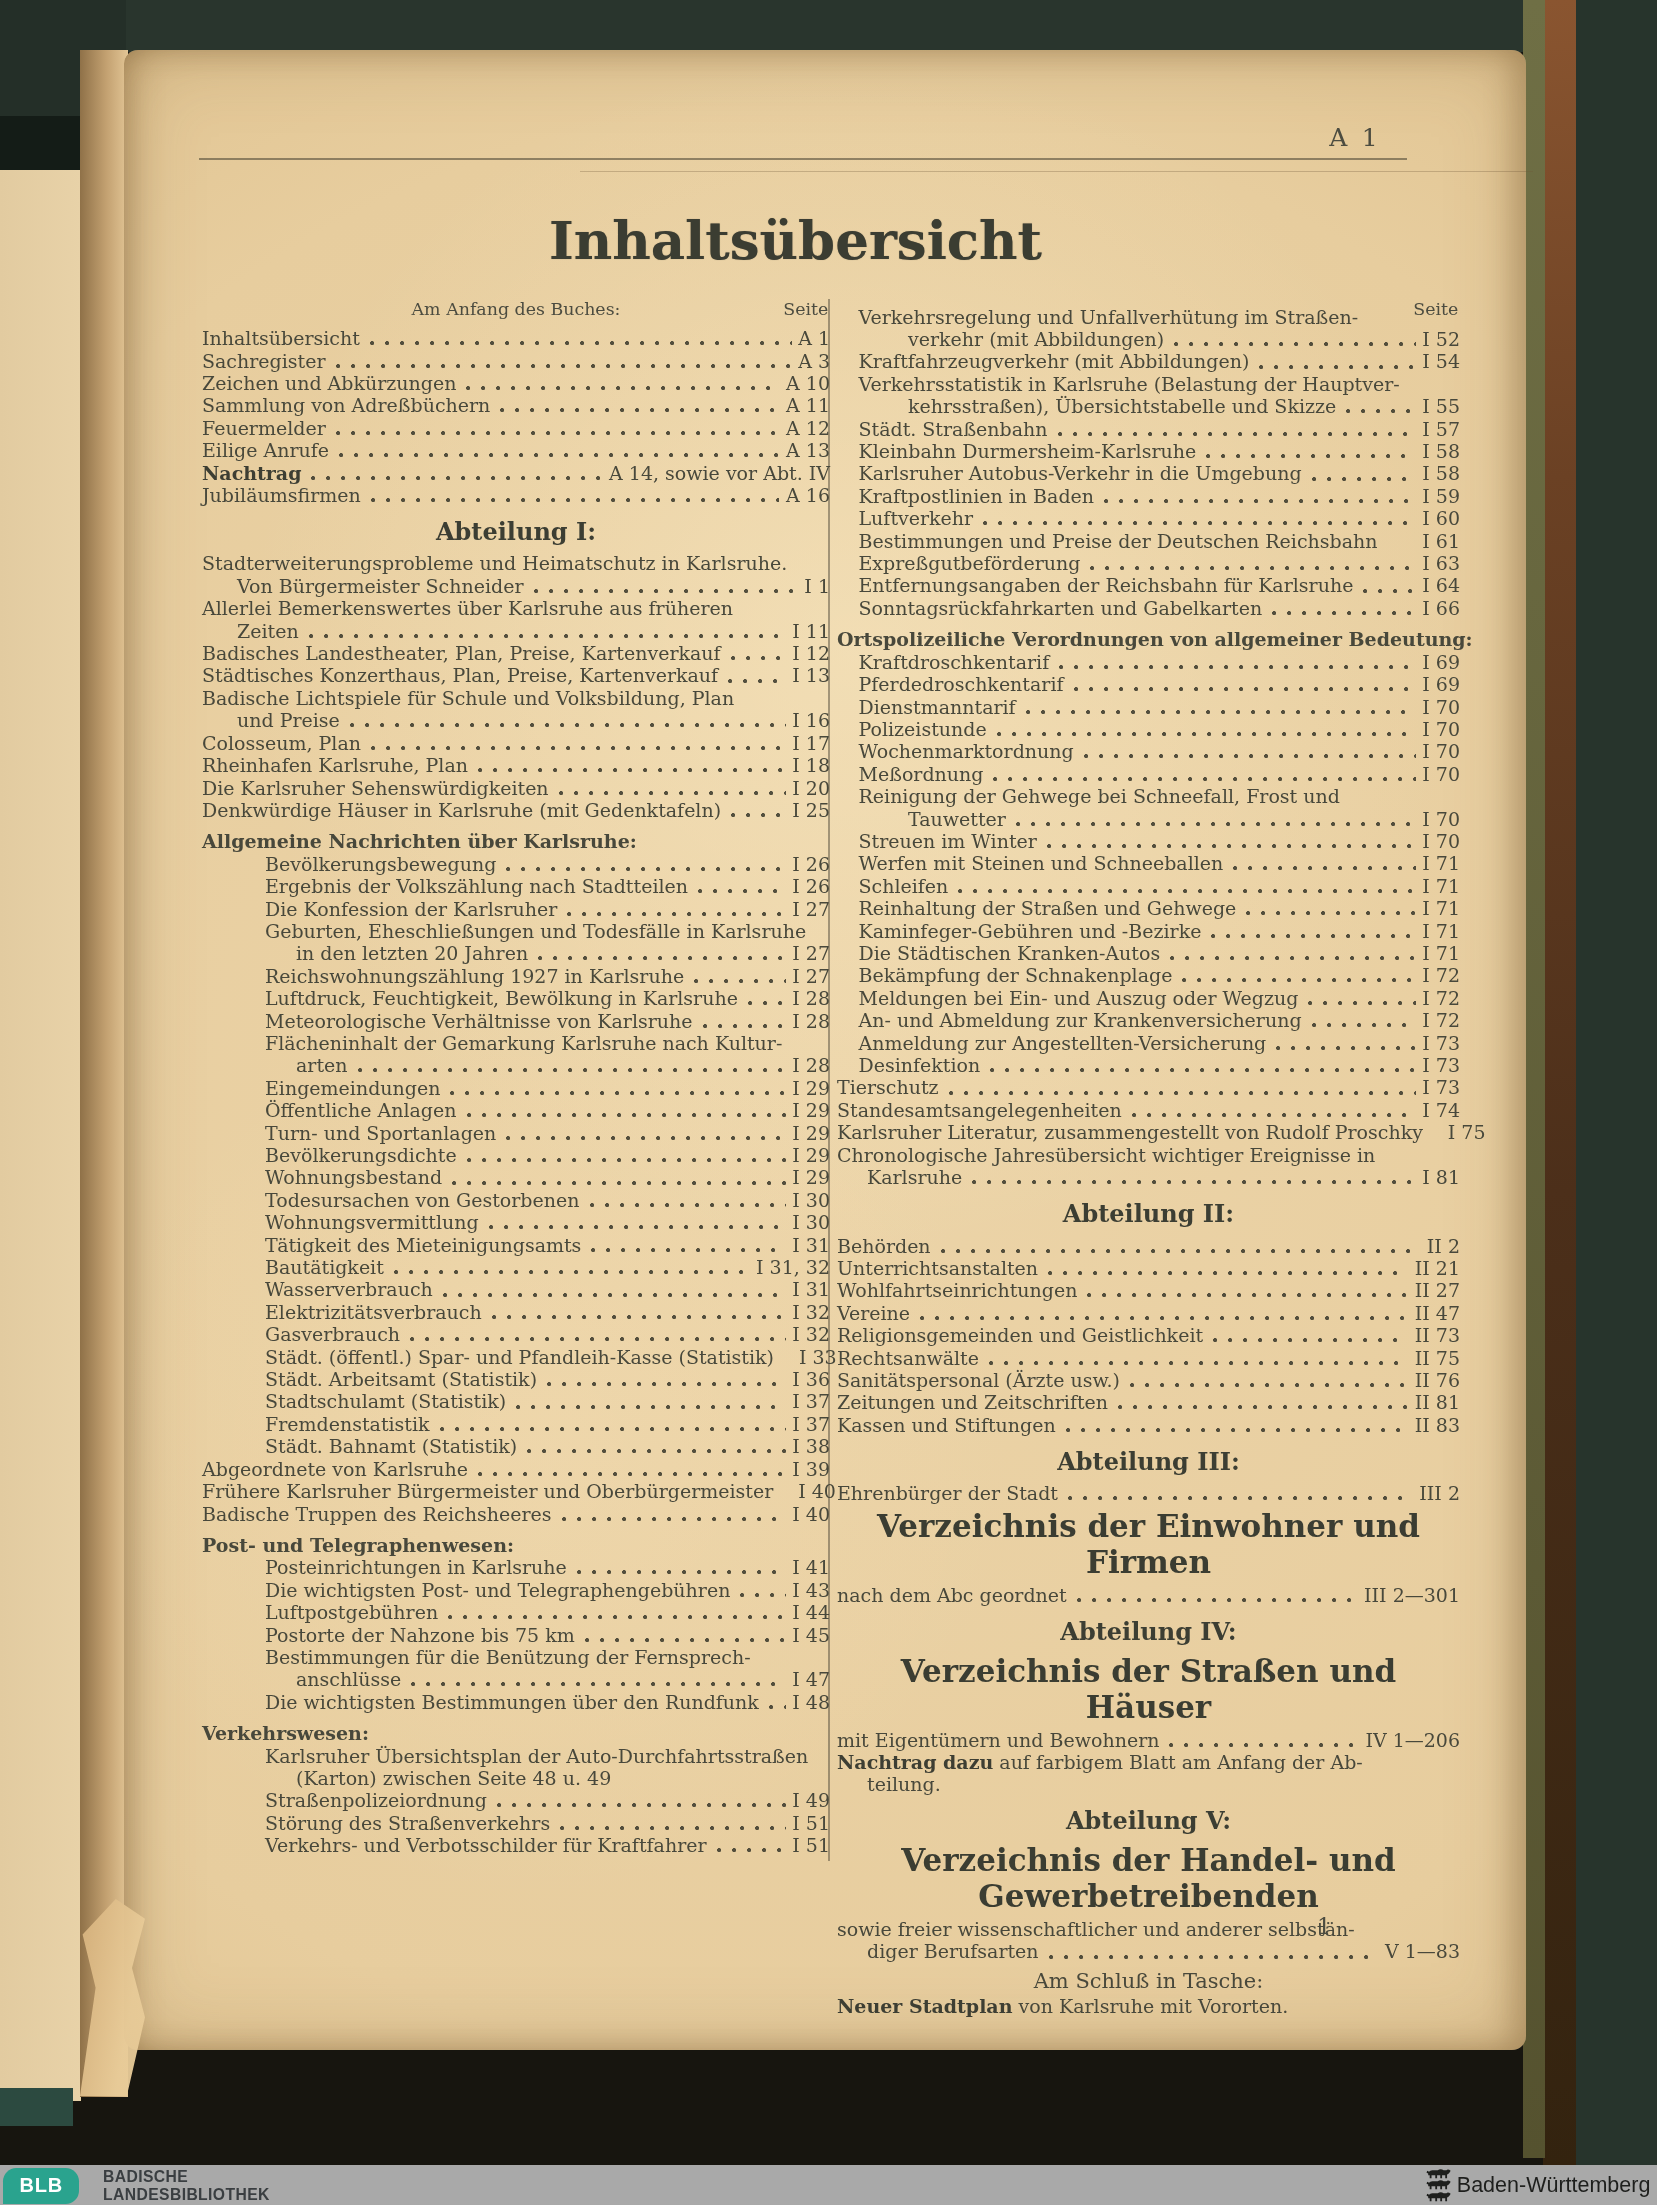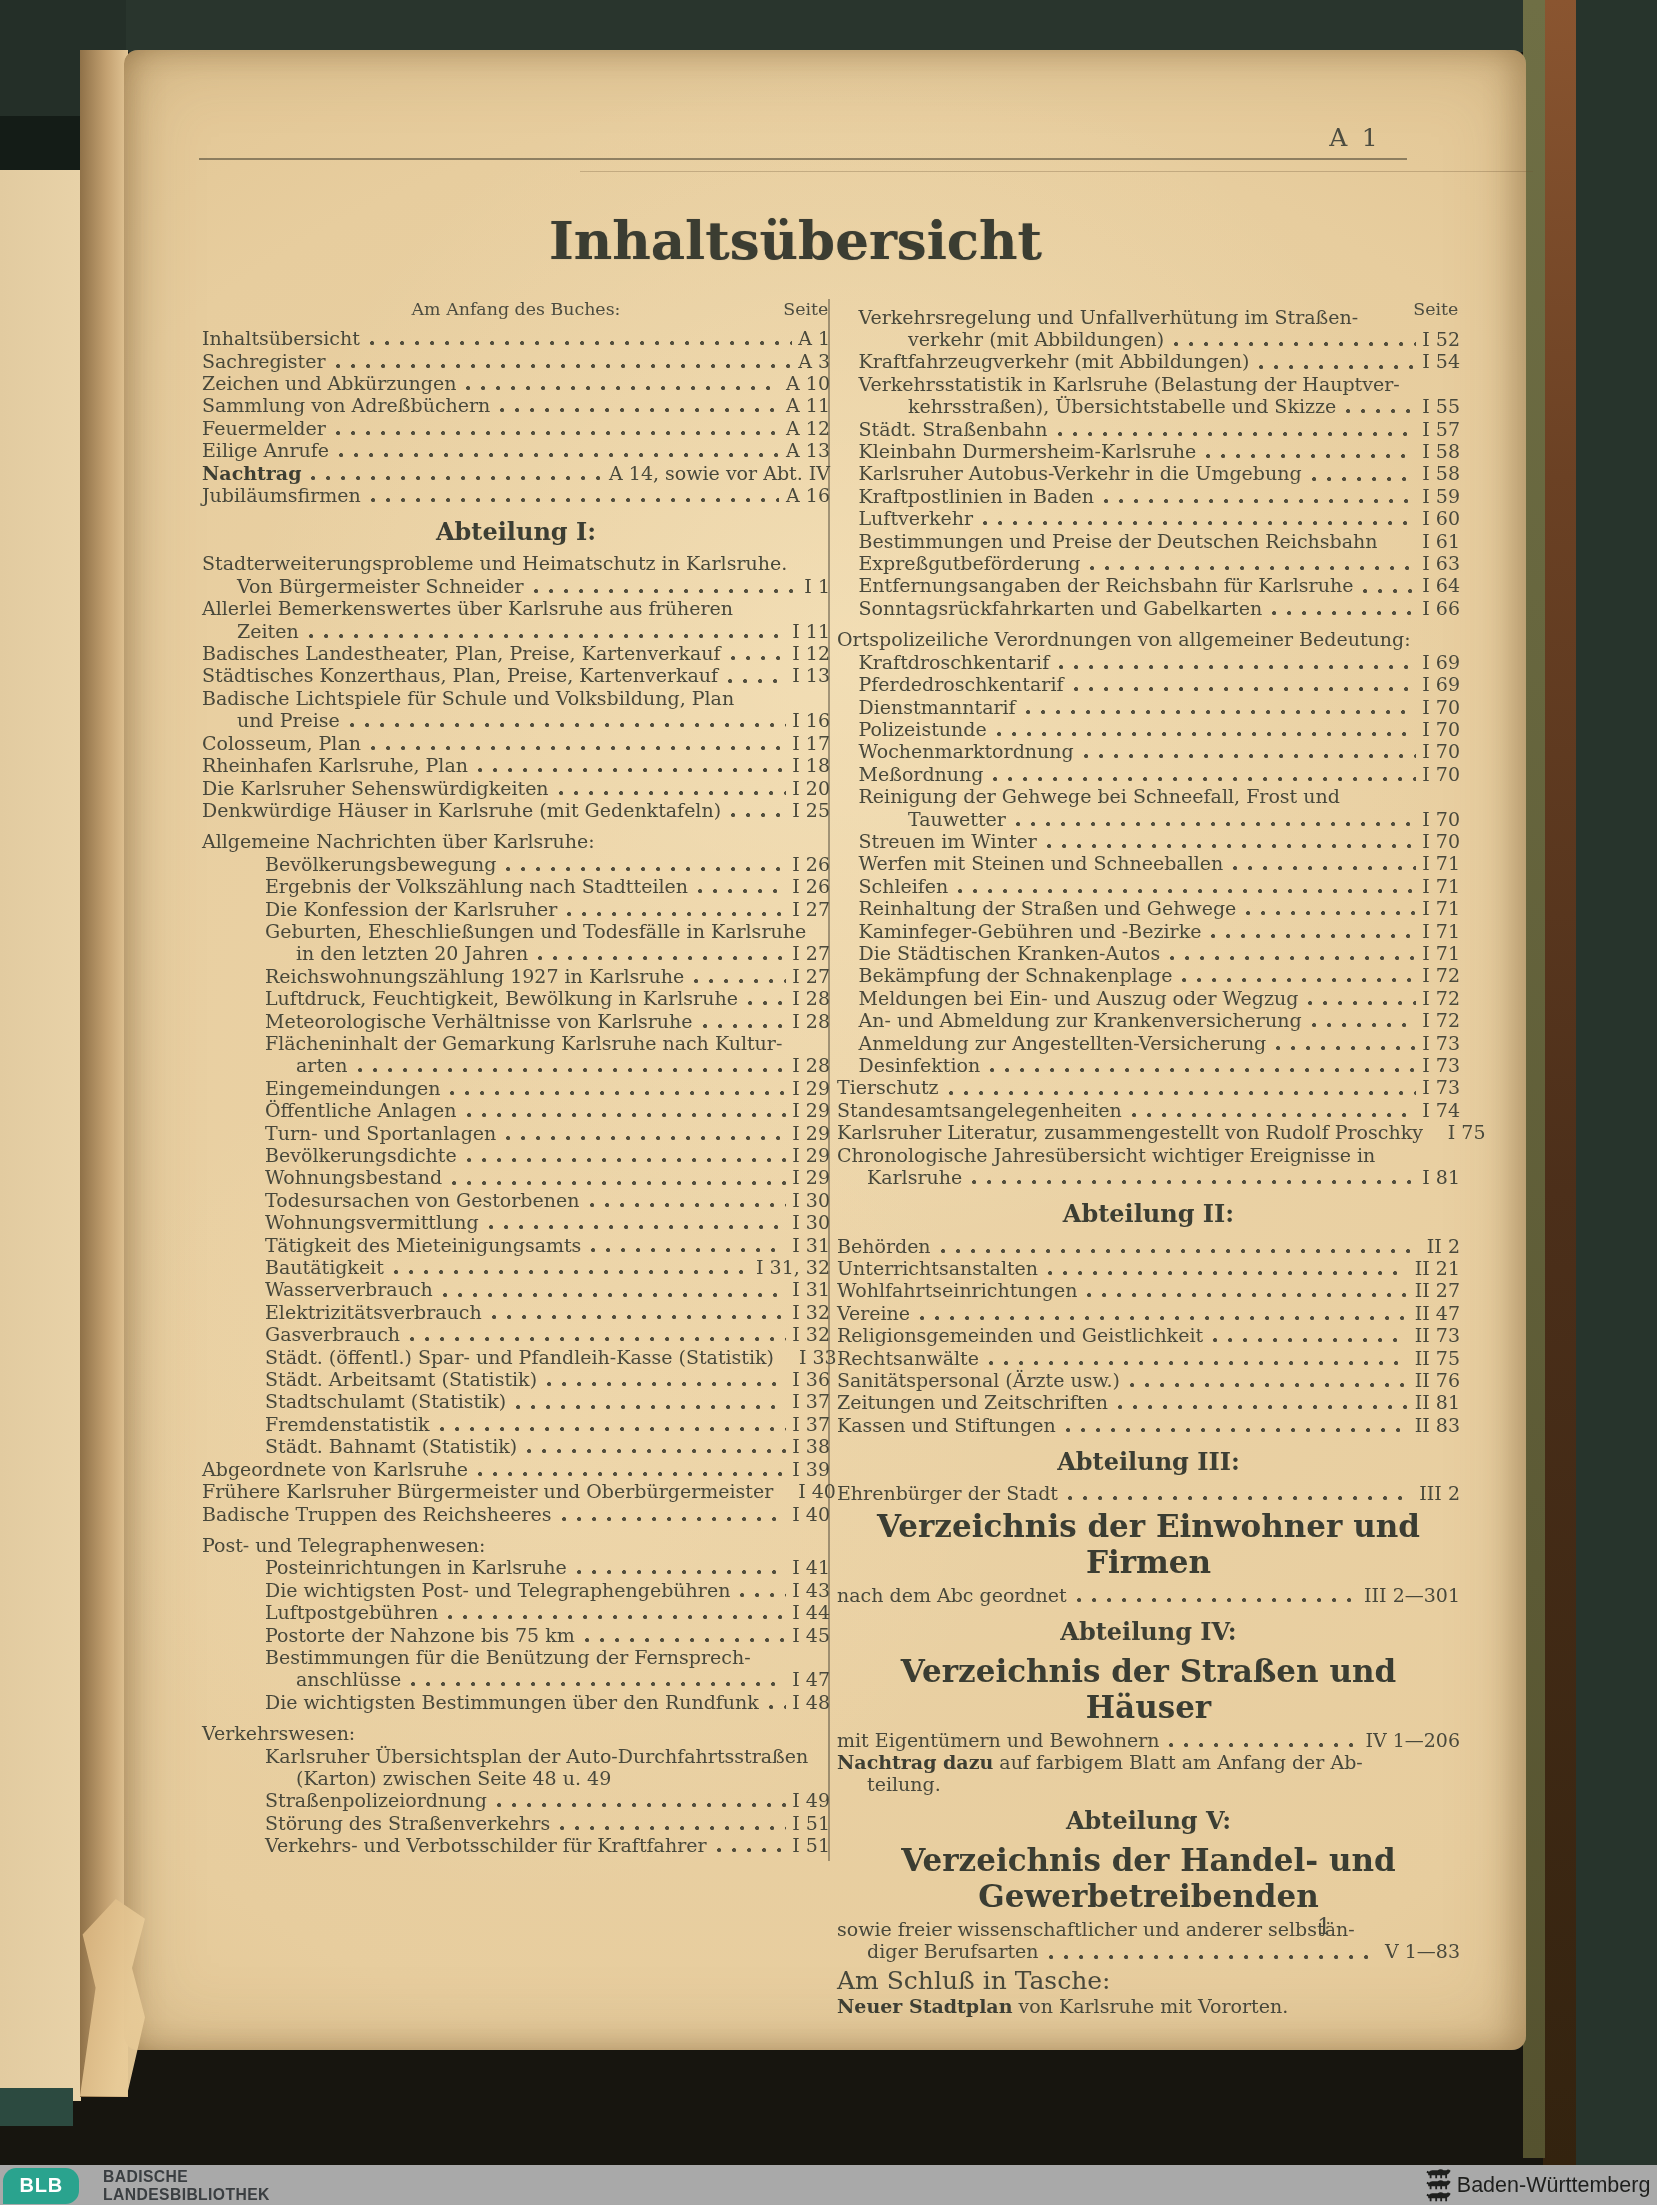--- a/index.html
+++ b/index.html
@@ -60,26 +60,26 @@
 
   .row{display:flex;align-items:baseline;line-height:22.4px;color:#48483b;}
   .row .txt{white-space:nowrap;}
   .row b{font-weight:bold;color:#3d3e33;}
   .leader{flex:1 1 auto;min-width:8.3px;align-self:flex-end;height:6.6px;margin:0 6.6px 3.3px 10px;
     background:radial-gradient(circle at 2.1px 2.1px, rgba(62,60,46,.88) 1.8px, rgba(62,60,46,0) 2.3px);
     background-repeat:repeat-x;background-size:15px 5px;background-position:left bottom;}
   .leader.nodots{background:none;}
   .pg{white-space:nowrap;}
 
-  .t-s{margin-top:9px;}
+  .t-s{margin-top:9px;font-weight:bold;}
   .t-h{display:block;text-align:center;font-weight:bold;font-size:24px;line-height:27px;
     margin:11.6px 0 7.5px;color:#3c3e33;}
   .t-H{display:block;text-align:center;font-weight:bold;font-size:31px;line-height:36px;
     margin:3.3px 0 4.1px;color:#3b3d32;}
-  .t-c{display:block;font-size:25px;margin:7.5px 0 2.5px;}
+  .t-c{display:block;text-align:center;font-size:21px;margin:7.5px 0 2.5px;}
 
   .lvl1{padding-left:63px;}
   .lvl2{padding-left:35px;}
   .lvl3{padding-left:94px;}
   .col-right .lvl1{padding-left:21.5px;}
   .col-right .lvl2{padding-left:30px;}
   .col-right .lvl3{padding-left:71px;}
 
   .page-num{left:1193px;top:1863px;font-size:22.4px;color:#4c4c40;}
 

